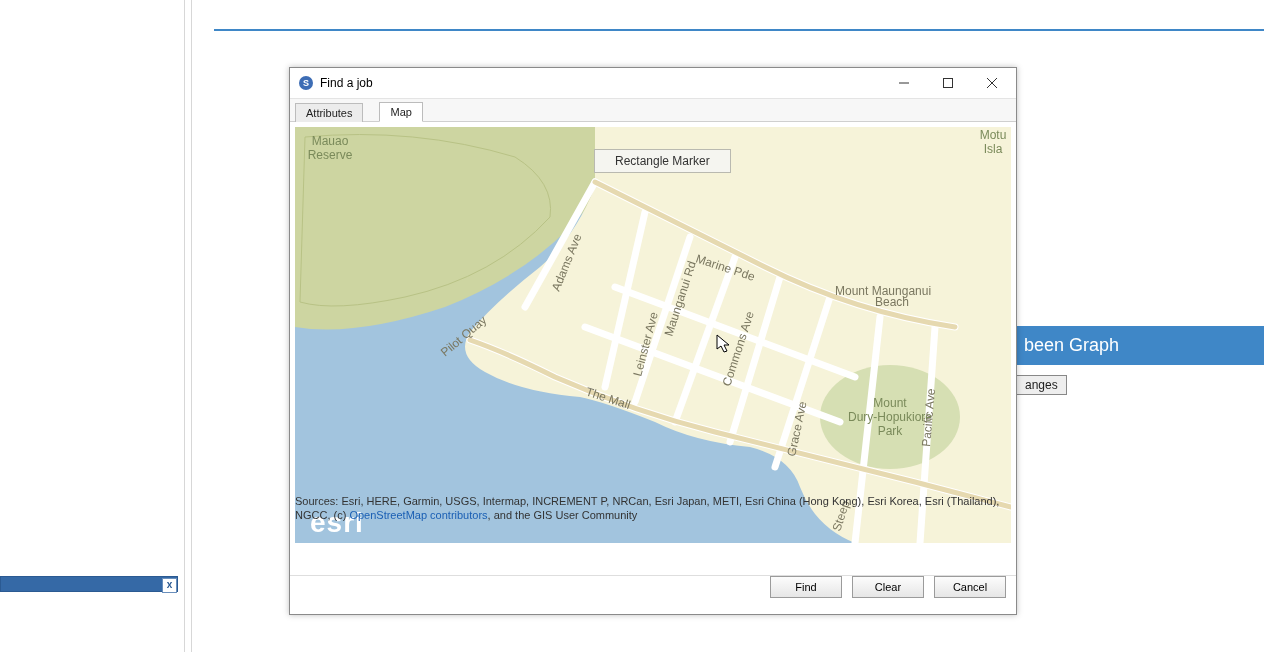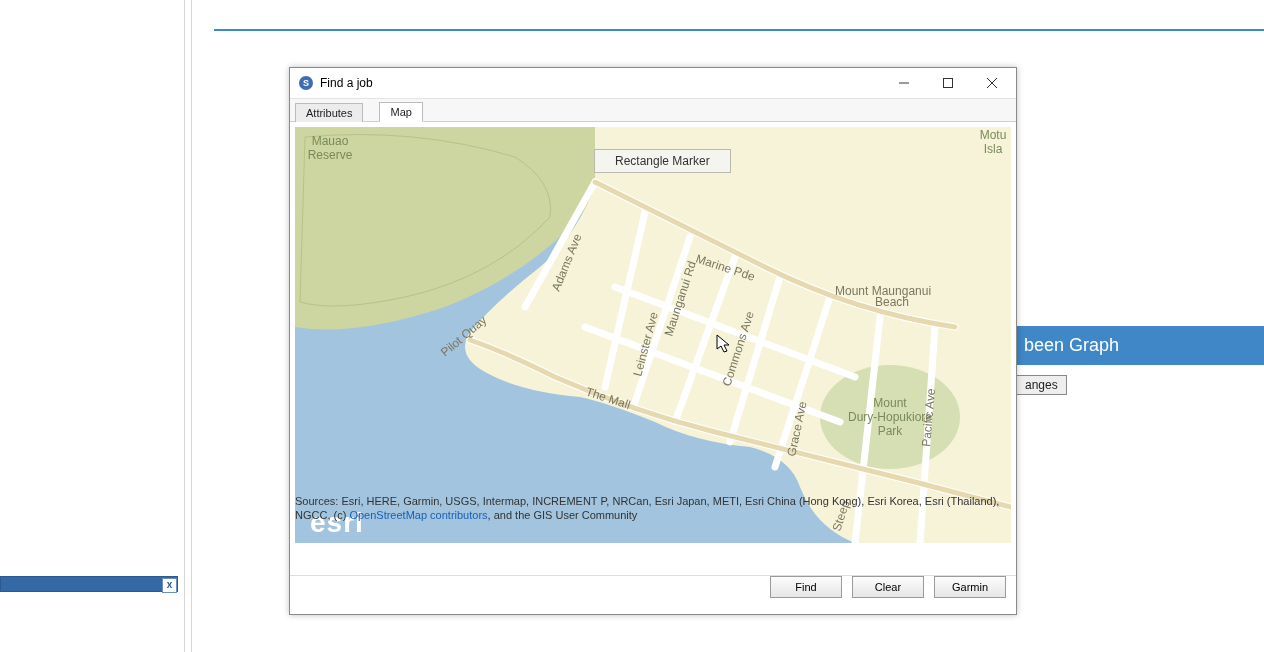--- a/index.html
+++ b/index.html
@@ -151,17 +151,17 @@
       </div>
     </div>
 
     <div class="attr">
       <span>Sources: Esri, HERE, Garmin, USGS, Intermap, INCREMENT P, NRCan, Esri Japan, METI, Esri China (Hong Kong), Esri Korea, Esri (Thailand), NGCC, (c) </span><a href="#">OpenStreetMap contributors</a><span>, and the GIS User Community</span>
     </div>
 
     <div class="btnbar">
       <button class="btn">Find</button>
       <button class="btn">Clear</button>
-      <button class="btn">Garmin</button>
+      <button class="btn">Cancel</button>
     </div>
   </div>
 
 </div>
 
 </body></html>

